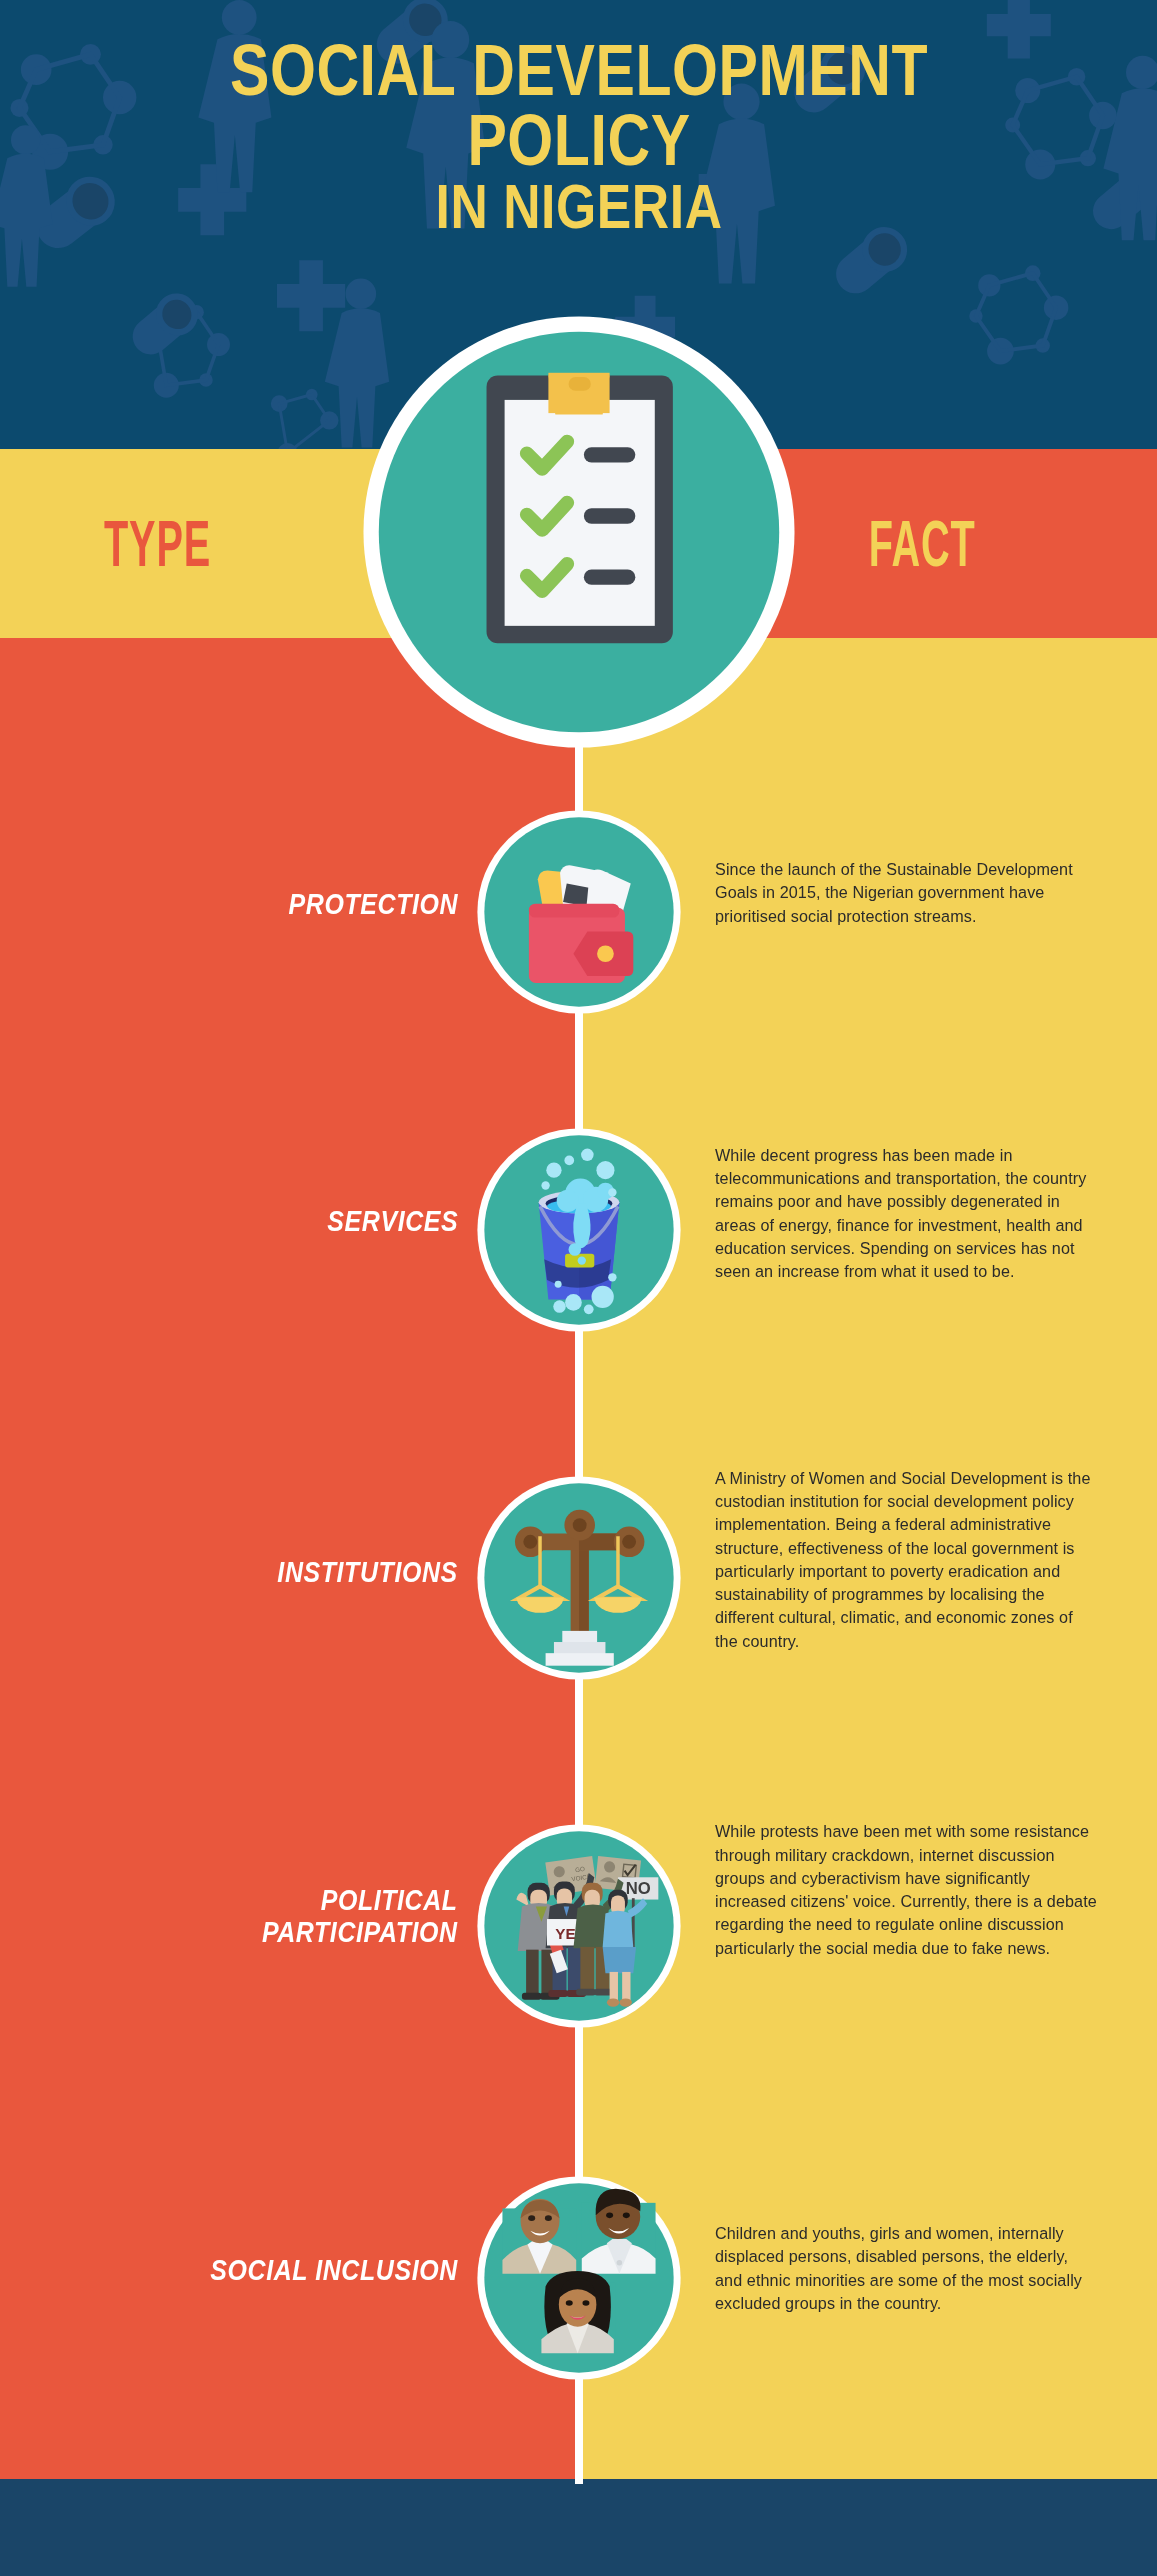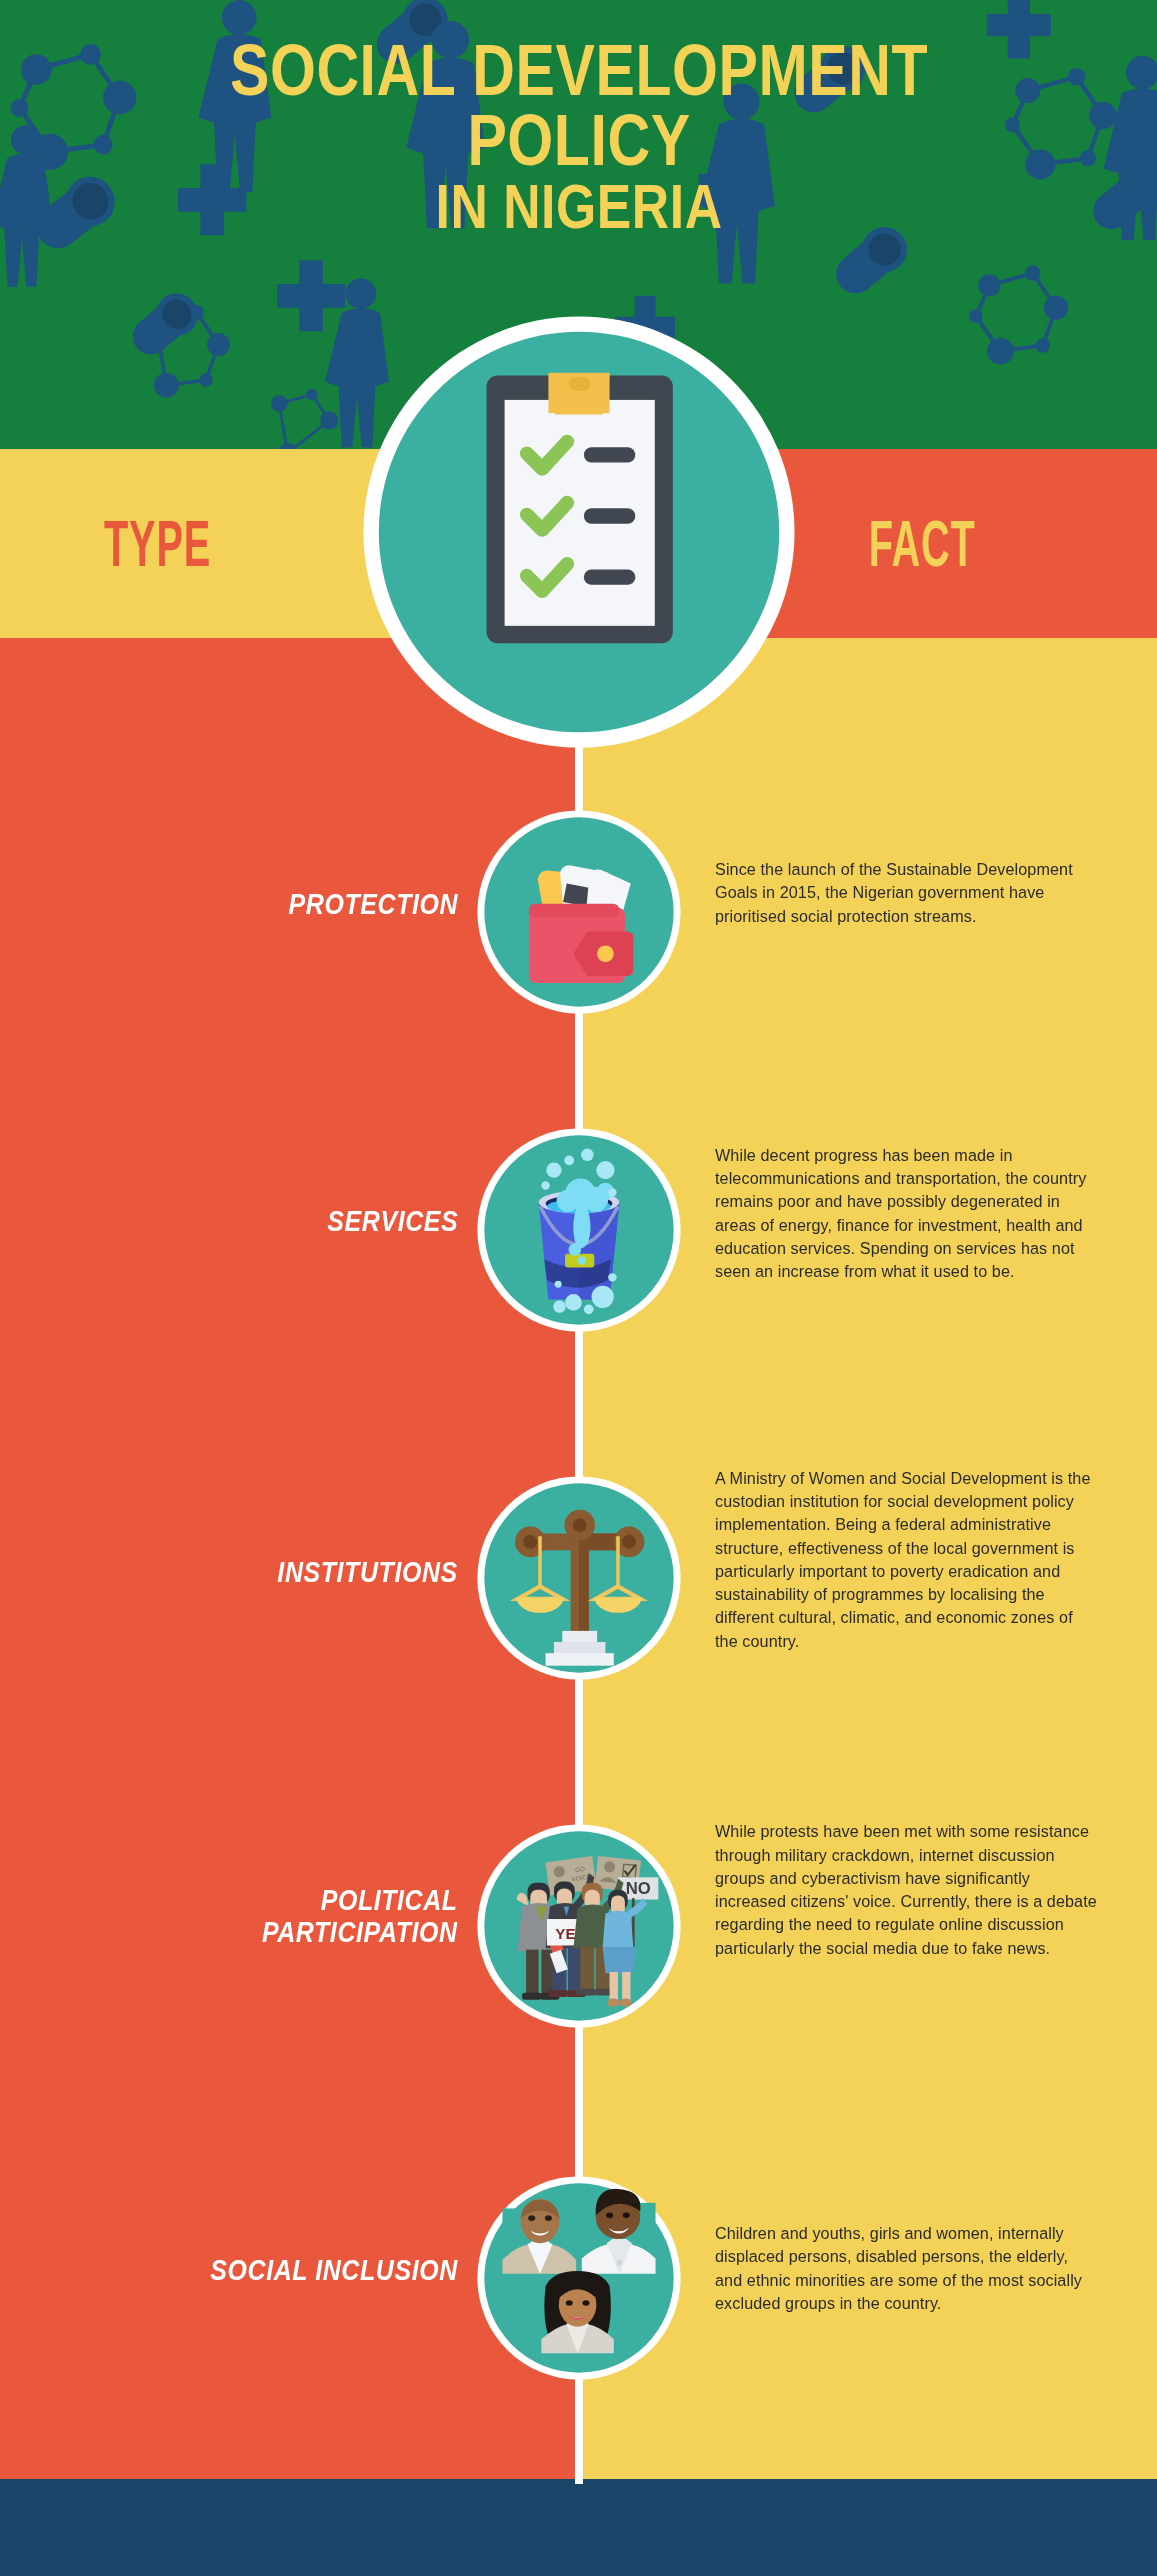--- a/index.html
+++ b/index.html
@@ -12,21 +12,21 @@
     position: relative;
     overflow: hidden;
     font-family: "Liberation Sans", sans-serif;
   }
 
   
   .header {
     position: absolute;
     left: 0; top: 0;
     width: 1158px; height: 449px;
-    background: #15803d;
+    background: #0c4a6e;
     overflow: hidden;
   }
   .header-pattern {
     position: absolute;
     left: 0; top: 0;
     width: 1158px; height: 449px;
     opacity: 1;
   }
   .header-title {
     position: absolute;

